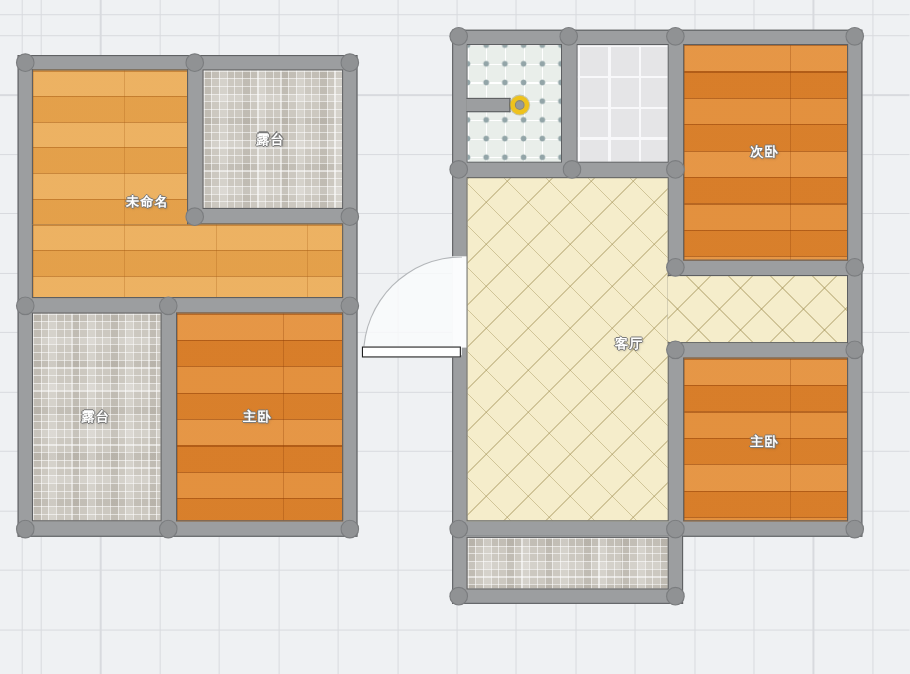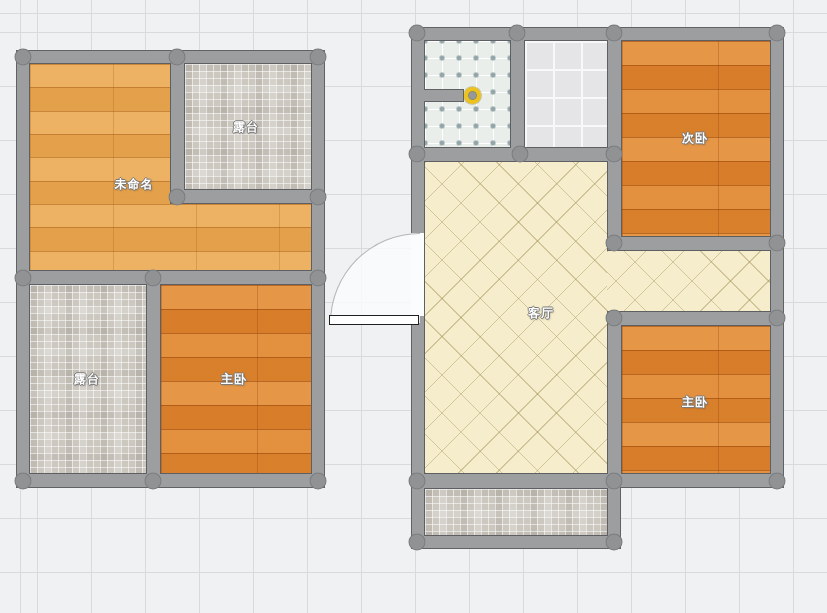--- a/index.html
+++ b/index.html
@@ -139,16 +139,16 @@
   <div class="joint" style="left:614px;top:481px;"></div>
   <div class="joint" style="left:777px;top:481px;"></div>
   <div class="joint" style="left:417px;top:542px;"></div>
   <div class="joint" style="left:614px;top:542px;"></div>
 
   <div class="label" style="left:134px;top:184px;">未命名</div>
   <div class="label" style="left:246px;top:127px;">露台</div>
   <div class="label" style="left:87px;top:379px;">露台</div>
   <div class="label" style="left:234px;top:379px;">主卧</div>
   <div class="label" style="left:695px;top:138px;">次卧</div>
-  <div class="label" style="left:541px;top:313px;">客厅</div>
+  <div class="label" style="left:572px;top:313px;">客厅</div>
   <div class="label" style="left:695px;top:402px;">主卧</div>
 
 </div>
 
 </body></html>

